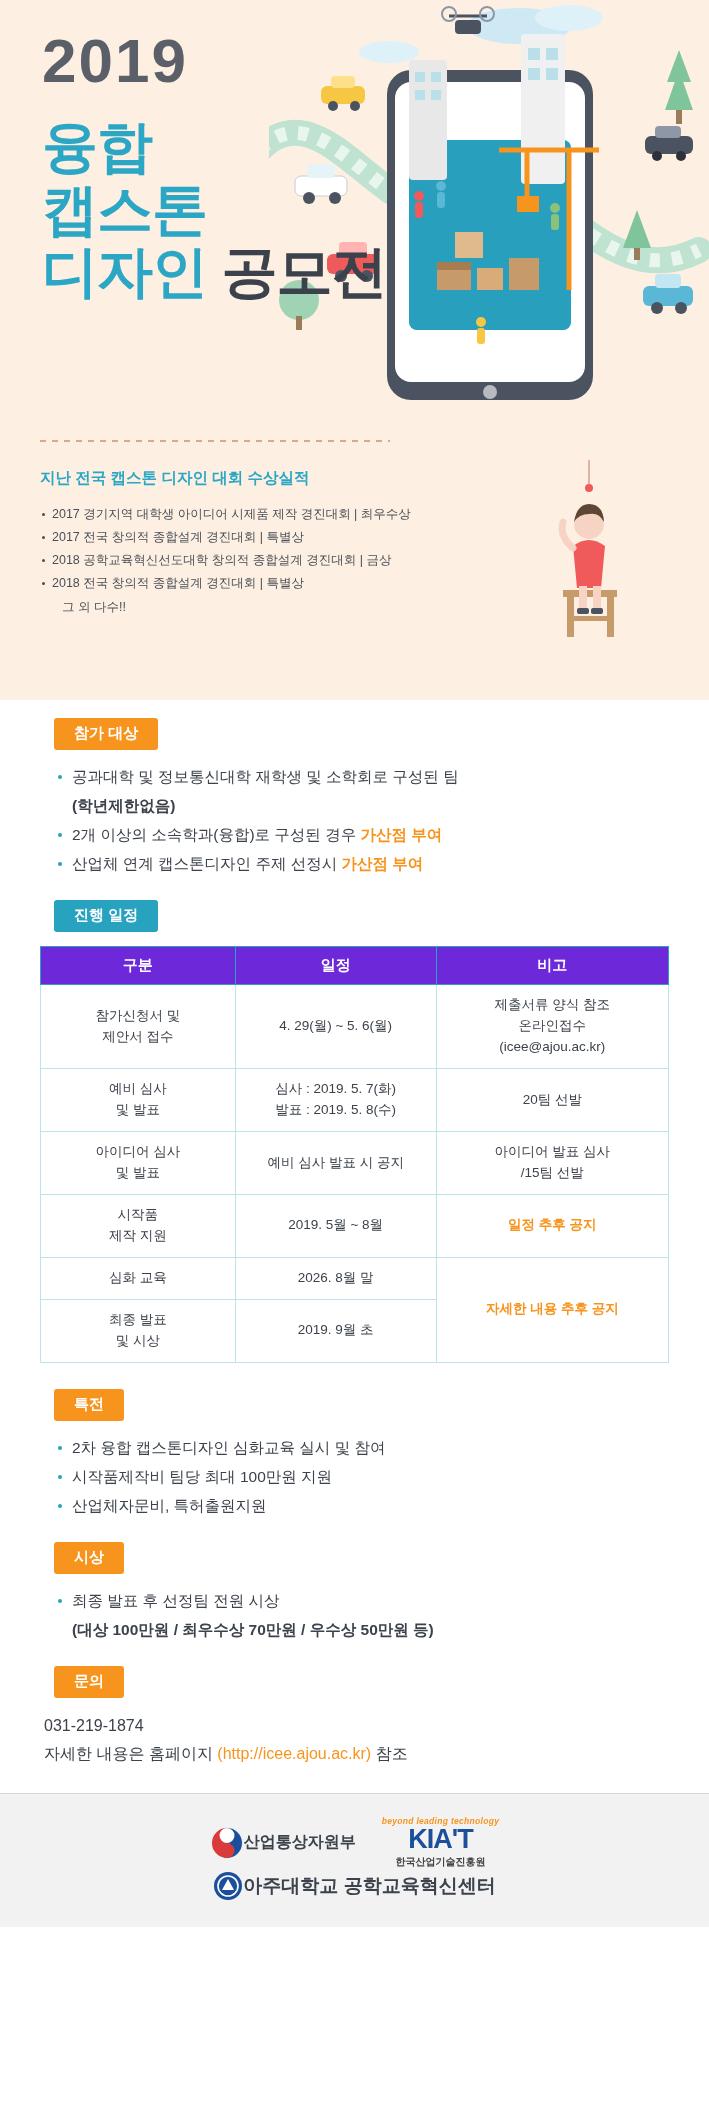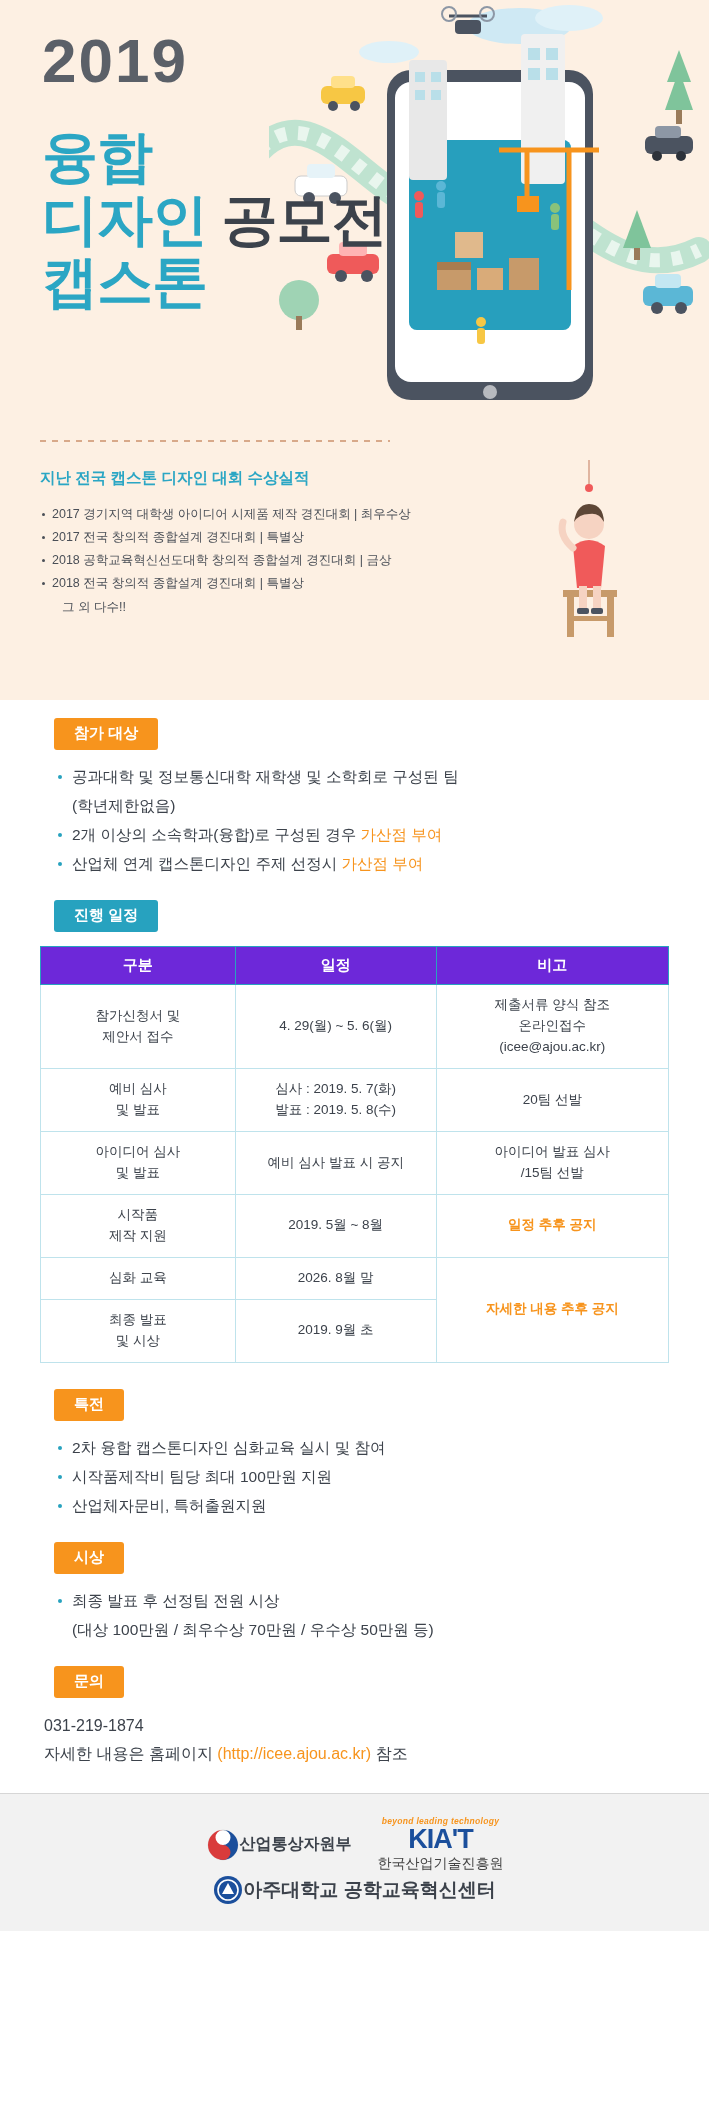--- a/index.html
+++ b/index.html
@@ -38,21 +38,21 @@
     left: 42px;
     top: 30px;
     z-index: 5;
   }
   .year {
     font-size: 62px;
     font-weight: bold;
     color: #5b6068;
     letter-spacing: 2px;
     line-height: 1;
-    margin-bottom: 34px;
+    margin-bottom: 24px;
   }
   .tline {
     font-size: 56px;
     font-weight: bold;
     line-height: 1.12;
     letter-spacing: -1px;
     color: #2ba6c4;
   }
   .tline .dark { color: #3c424b; }
 
@@ -123,23 +123,23 @@
     margin-bottom: 4px;
   }
   ul.bul li::before {
     content: "";
     position: absolute;
     left: 0; top: 11px;
     width: 4px; height: 4px;
     border-radius: 50%;
     background: #27a2bf;
   }
-  ul.bul li.sub { padding-left: 14px; }
+  ul.bul li.sub { padding-left: 14px; font-weight: bold; }
   ul.bul li.sub::before { display: none; }
-  .hl { color: #f7941d; font-weight: normal; }
+  .hl { color: #f7941d; font-weight: bold; }
 
   
   table.sched {
     width: 100%;
     border-collapse: collapse;
     margin: 0 0 26px 0;
     table-layout: fixed;
   }
   table.sched th {
     background: #6d28d9;
@@ -192,21 +192,21 @@
   .logo-label.big { font-size: 19px; }
   .kiat-wrap { text-align: center; }
   .kiat-tag {
     font-size: 8.5px;
     color: #f7941d;
     font-style: italic;
     font-weight: bold;
     letter-spacing: .3px;
   }
   .kiat-name { font-size: 27px; font-weight: bold; color: #1b4f9c; letter-spacing: -1px; line-height: 1; text-align: center; }
-  .kiat-sub { font-size: 14px; color: #444; margin-top: 2px; }
+  .kiat-sub { font-size: 10px; color: #444; margin-top: 2px; font-weight: bold; }
 </style>
 </head>
 <body>
 
 <div class="poster">
 
   <div class="hero">
 
     <svg class="hero-art" viewBox="0 0 440 470" xmlns="http://www.w3.org/2000/svg">
 
@@ -315,25 +315,25 @@
         <rect x="186" y="20" width="26" height="14" rx="4" fill="#4b5360"></rect>
         <line x1="180" y1="16" x2="218" y2="16" stroke="#4b5360" stroke-width="3"></line>
         <circle cx="180" cy="14" r="7" fill="none" stroke="#8d97a5" stroke-width="2"></circle>
         <circle cx="218" cy="14" r="7" fill="none" stroke="#8d97a5" stroke-width="2"></circle>
       </g>
     </svg>
 
     <div class="hero-title">
       <div class="year">2019</div>
       <div class="tline">융합</div>
+      <div class="tline">캡스톤</div>
       <div class="tline">
         <span>디자인</span>
         <span class="dark">공모전</span>
       </div>
-      <div class="tline">캡스톤</div>
     </div>
 
     <div class="divider-dots"></div>
 
     <div class="awards">
       <h3>지난 전국 캡스톤 디자인 대회 수상실적</h3>
       <ul>
         <li class="bulleted">2017 경기지역 대학생 아이디어 시제품 제작 경진대회  |  최우수상</li>
         <li class="bulleted">2017 전국 창의적 종합설계 경진대회  |  특별상</li>
         <li class="bulleted">2018 공학교육혁신선도대학 창의적 종합설계 경진대회  |  금상</li>

